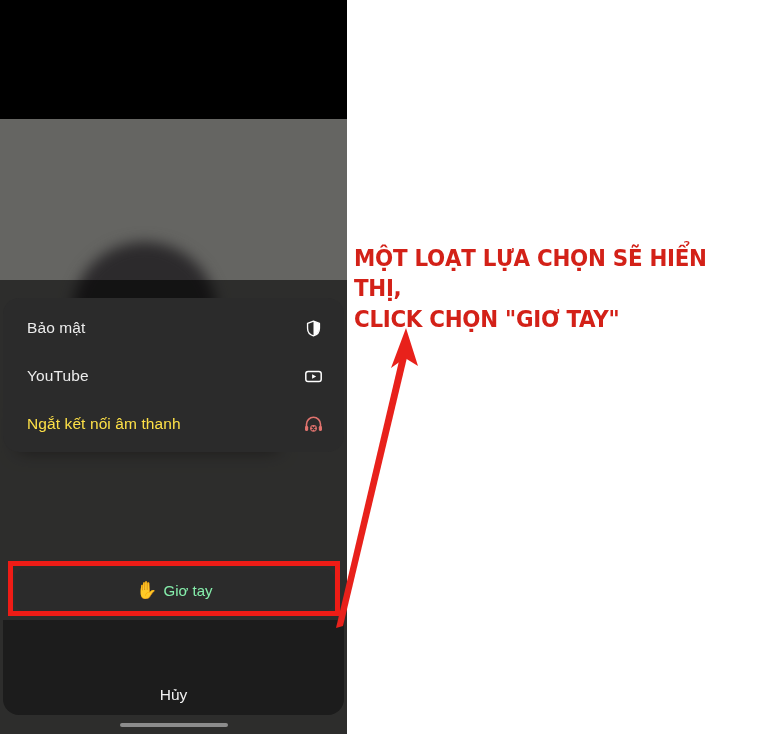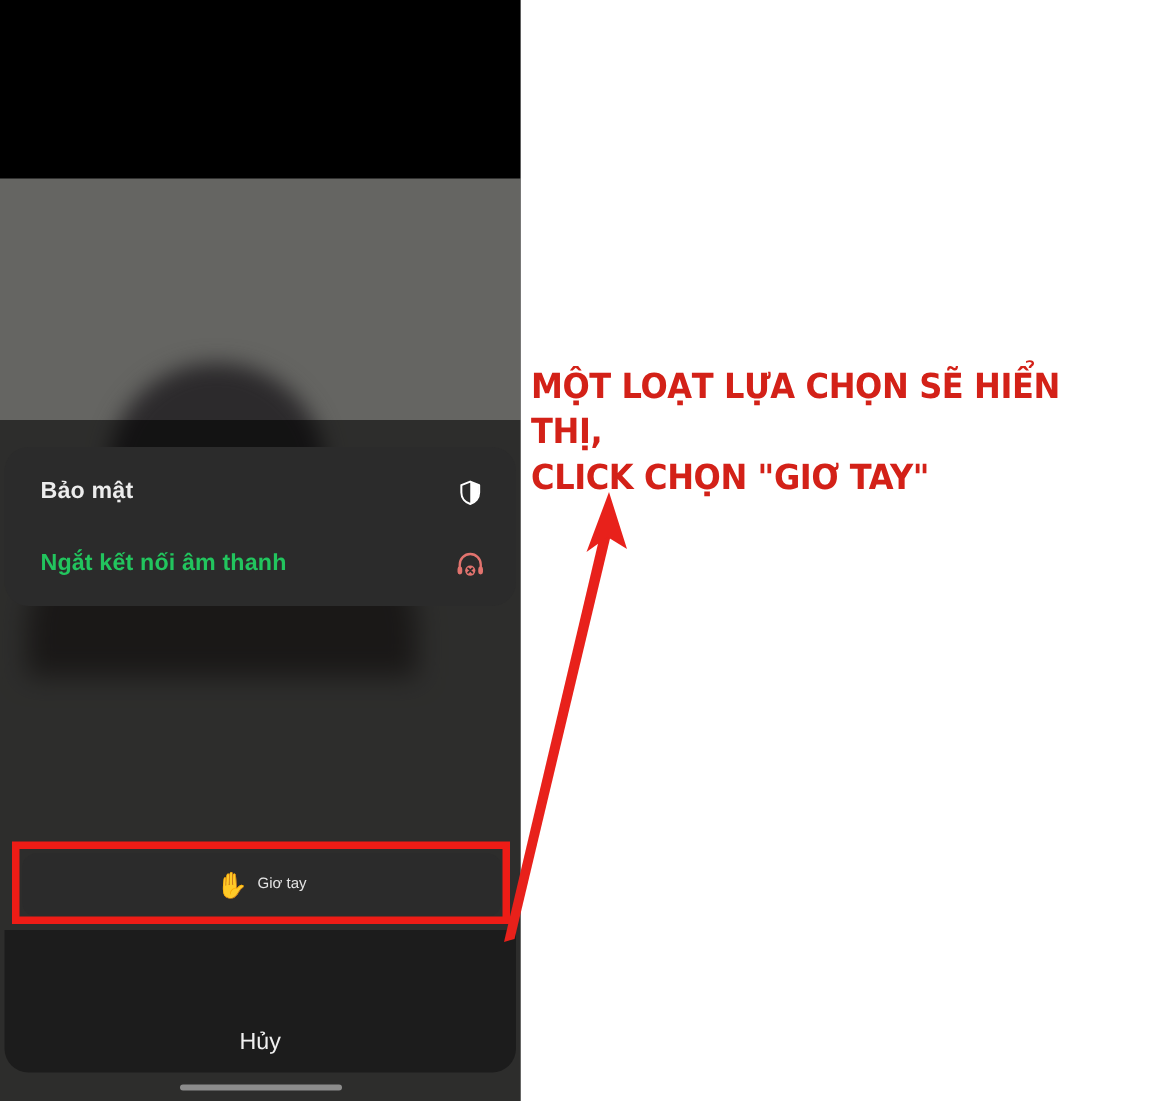--- a/index.html
+++ b/index.html
@@ -86,29 +86,28 @@
     padding: 6px 0 4px 0;
     box-sizing: border-box;
   }
   .menu-item {
     height: 48px;
     display: flex;
     align-items: center;
     justify-content: space-between;
     padding: 0 20px 0 24px;
     box-sizing: border-box;
-    font-weight: bold;
   }
   .menu-label {
     color: #ececec;
     font-size: 15.5px;
     letter-spacing: 0.1px;
     line-height: 1;
   }
-  .menu-item.danger .menu-label { color: #22c55e; }
+  .menu-item.danger .menu-label { color: #fde047; }
   .menu-icon {
     width: 22px;
     height: 22px;
     display: flex;
     align-items: center;
     justify-content: center;
     color: #ffffff;
   }
   .menu-item.danger .menu-icon { color: #e2736e; }
   .menu-icon svg { display: block; }
@@ -126,22 +125,22 @@
     align-items: center;
     justify-content: center;
     gap: 6px;
     box-sizing: border-box;
   }
   #raise-hand-emoji {
     font-size: 17px;
     line-height: 1;
   }
   #raise-hand-label {
-    color: #e5e5e5;
-    font-size: 10px;
+    color: #86efac;
+    font-size: 15px;
     line-height: 1;
   }
 
   
   #highlight-rect {
     position: absolute;
     left: 8px;
     top: 561px;
     width: 332px;
     height: 55px;
@@ -264,20 +263,29 @@
       <span class="menu-icon">
         <svg width="19" height="19" viewBox="0 0 24 24" fill="none">
           <path d="M12 2.6 4.5 5.6v6.2c0 4.8 3.2 8.4 7.5 9.6 4.3-1.2 7.5-4.8 7.5-9.6V5.6L12 2.6z" stroke="currentColor" stroke-width="1.7" stroke-linejoin="round"></path>
           <path d="M12 2.9v18.2c4.1-1.2 7.2-4.7 7.2-9.4V5.7L12 2.9z" fill="currentColor"></path>
         </svg>
       </span>
     </div>
 
 
 
+    <div class="menu-item">
+      <span class="menu-label">YouTube</span>
+      <span class="menu-icon">
+        <svg width="21" height="21" viewBox="0 0 24 24" fill="none">
+          <rect x="3.2" y="6.2" width="17.6" height="11.6" rx="2.6" stroke="currentColor" stroke-width="1.7"></rect>
+          <path d="M10.4 9.3l4.6 2.7-4.6 2.7V9.3z" fill="currentColor"></path>
+        </svg>
+      </span>
+    </div>
 
     <div class="menu-item danger">
       <span class="menu-label">Ngắt kết nối âm thanh</span>
       <span class="menu-icon">
         <svg width="21" height="21" viewBox="0 0 24 24" fill="none">
           <path d="M4 15v-3.2a8 8 0 0116 0V15" stroke="currentColor" stroke-width="1.8" stroke-linecap="round"></path>
           <rect x="2.3" y="13.4" width="3.6" height="6" rx="1.8" fill="currentColor"></rect>
           <rect x="18.1" y="13.4" width="3.6" height="6" rx="1.8" fill="currentColor"></rect>
           <circle cx="12" cy="16.4" r="3.9" fill="currentColor"></circle>
           <path d="M10.4 14.8l3.2 3.2M13.6 14.8l-3.2 3.2" stroke="#2b2b2b" stroke-width="1.5" stroke-linecap="round"></path>

